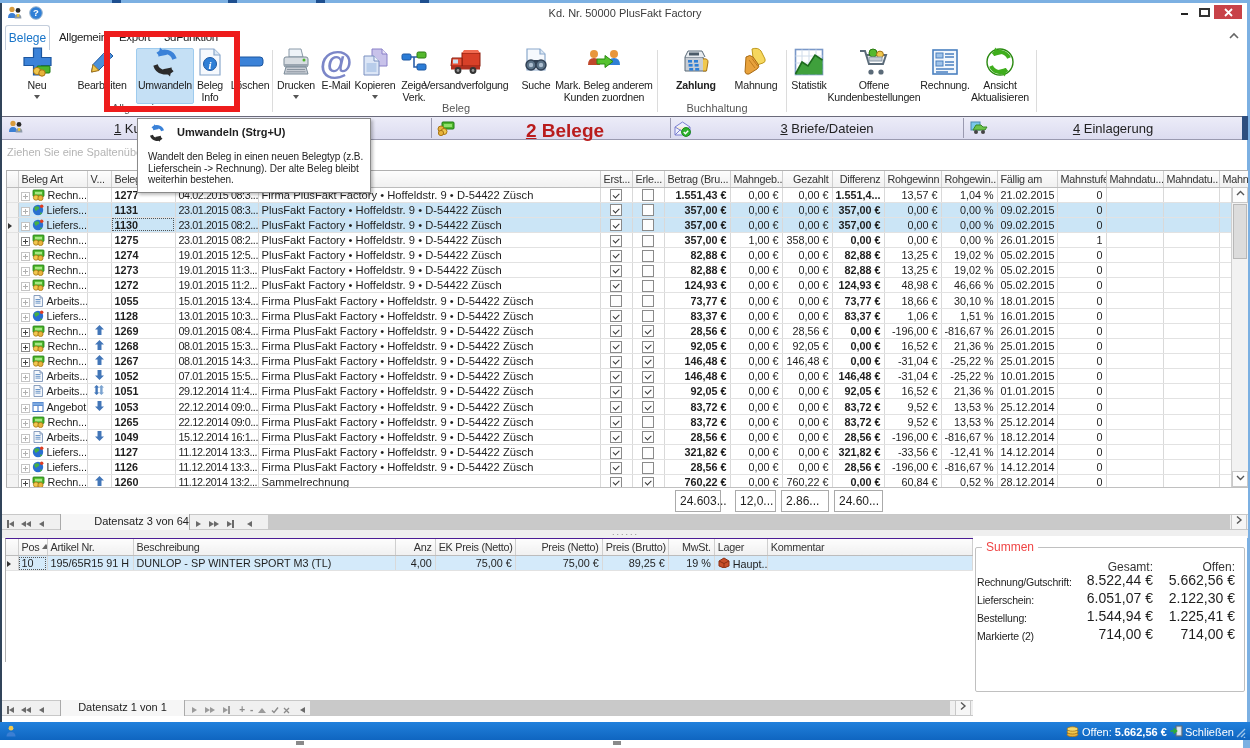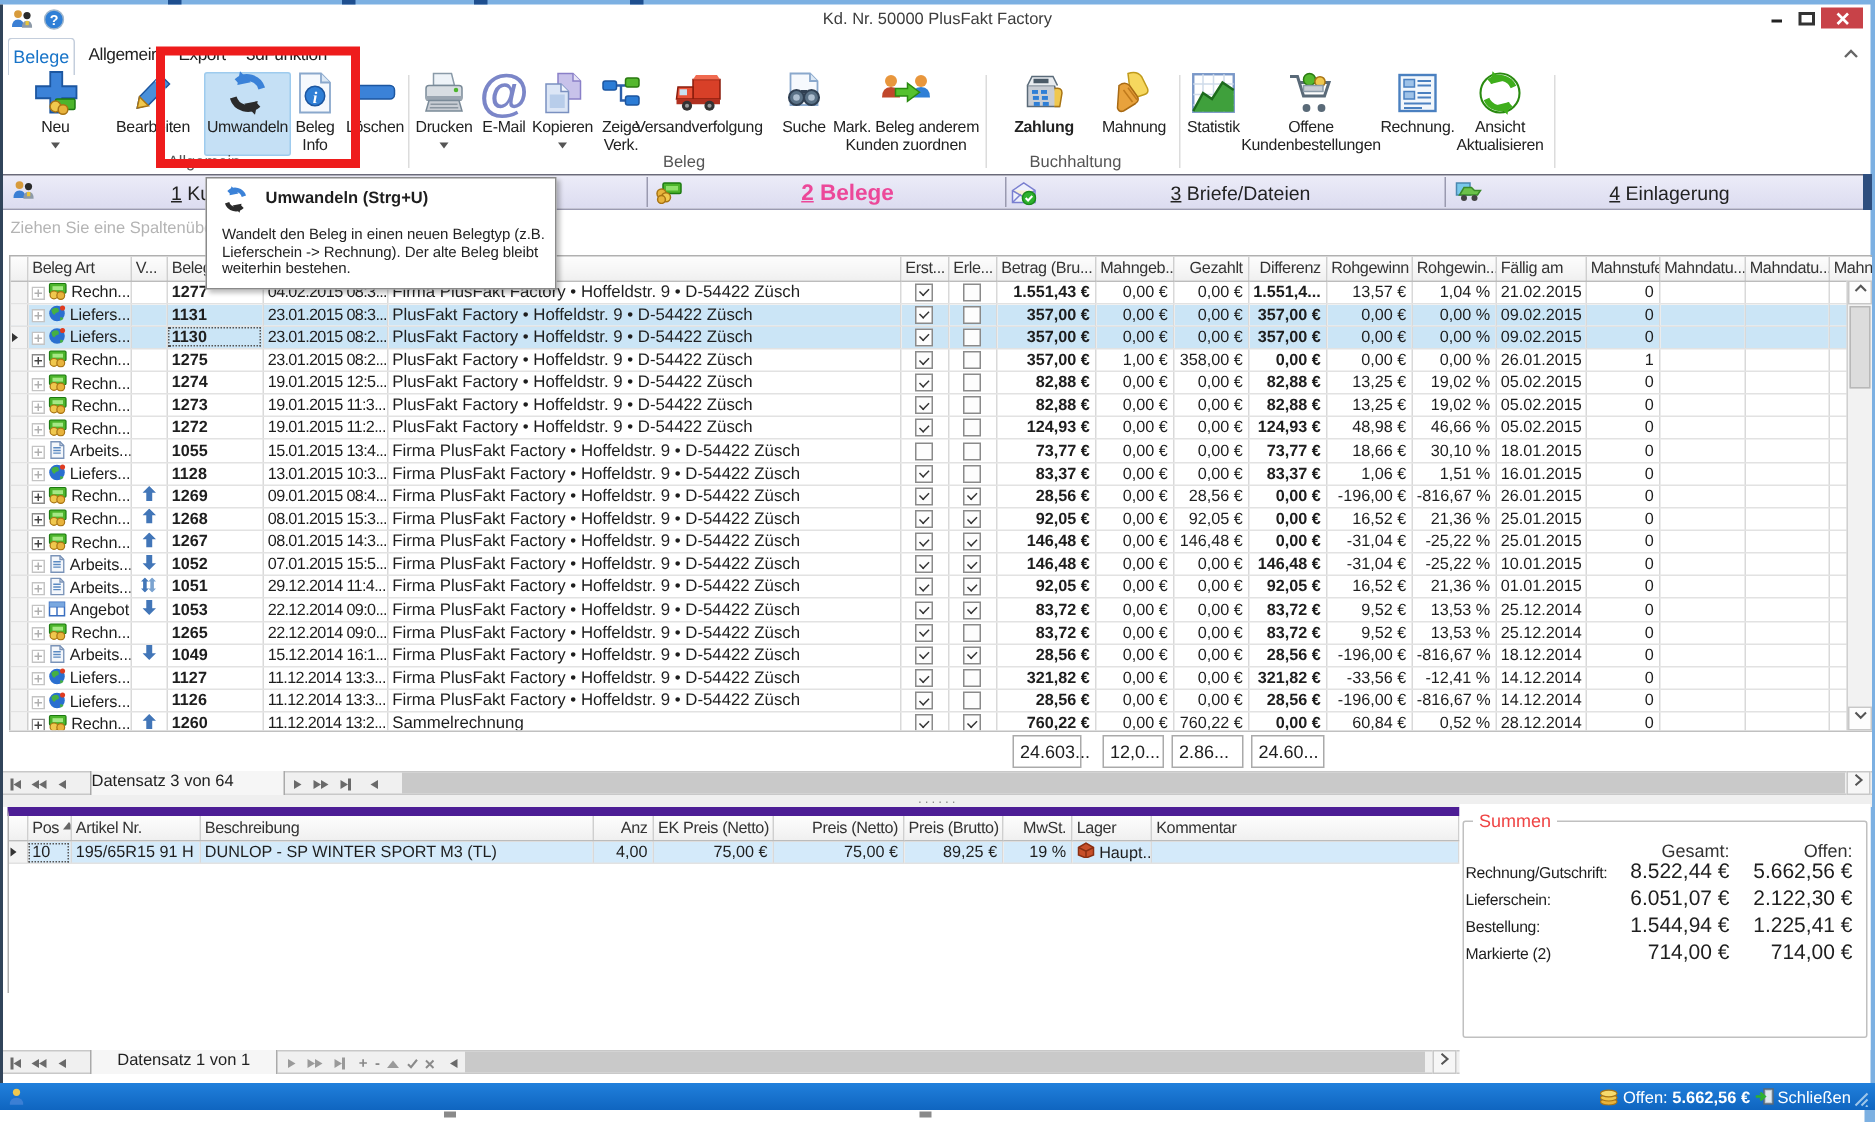--- a/index.html
+++ b/index.html
@@ -296,21 +296,21 @@
     </svg></div>
 <div class="abs" style="left:114px;top:121px;font-size:13px;color:#222"><u>1</u> Kunde</div>
 <div class="abs" style="left:431px;top:118px;width:1px;height:20px;background:#9a9ab0"></div>
 <div class="abs" style="left:437px;top:121px"><svg width="18" height="15" viewBox="0 0 18 15" style="">
       <rect x="5" y="1" width="12" height="7" rx="1" fill="#4db52c" stroke="#1c7a10"></rect>
       <rect x="7" y="3" width="8" height="3" fill="#8fe06b"></rect>
       <circle cx="4" cy="8" r="3" fill="#e8b33c" stroke="#a87414"></circle>
       <circle cx="7" cy="10.5" r="3" fill="#f0c84e" stroke="#a87414"></circle>
       <circle cx="4" cy="12" r="2.6" fill="#e8b33c" stroke="#a87414"></circle>
     </svg></div>
-<div class="abs" style="left:431px;top:120px;width:268px;text-align:center;font-size:15px;font-weight:bold;color:#ec4899"><u>2</u> Belege</div>
+<div class="abs" style="left:431px;top:120px;width:268px;text-align:center;font-size:19px;font-weight:bold;color:#b91c1c"><u>2</u> Belege</div>
 <div class="abs" style="left:670px;top:118px;width:1px;height:20px;background:#9a9ab0"></div>
 <div class="abs" style="left:674px;top:121px"><svg width="17" height="16" viewBox="0 0 17 16" style="">
       <path d="M1 6 L8.5 1 L16 6 L16 14 L1 14 Z" fill="#eef0fc" stroke="#7a7fd0"></path>
       <path d="M1 6 L8.5 10.5 L16 6" fill="#f7edd3" stroke="#7a7fd0"></path>
       <path d="M1 14 L6.5 8.5 M16 14 L10.5 8.5" stroke="#7a7fd0" fill="none"></path>
       <circle cx="12" cy="11" r="4.4" fill="#2eb12e" stroke="#1a8a1a"></circle>
       <path d="M9.8 11 l1.6 1.7 l2.8-3" stroke="#fff" stroke-width="1.4" fill="none"></path>
     </svg></div>
 <div class="abs" style="left:692px;top:121px;width:270px;text-align:center;font-size:13px;color:#222"><u>3</u> Briefe/Dateien</div>
 <div class="abs" style="left:963px;top:118px;width:1px;height:20px;background:#9a9ab0"></div>
@@ -981,36 +981,36 @@
 <div class="abs" style="left:735px;top:490px;width:41px;height:22px;border:1px solid #aaa;background:#fff;font-size:12px;padding:3px 0 0 4px">12,0...</div>
 <div class="abs" style="left:781px;top:490px;width:48px;height:22px;border:1px solid #aaa;background:#fff;font-size:12px;padding:3px 0 0 4px">2.86...</div>
 <div class="abs" style="left:834px;top:490px;width:49px;height:22px;border:1px solid #aaa;background:#fff;font-size:12px;padding:3px 0 0 4px">24.60...</div>
 
 <div class="abs" style="left:2px;top:514px;width:1246px;height:16px;background:#f0f0f0;border-top:1px solid #c8c8c8;border-bottom:1px solid #c8c8c8"></div>
 <div class="abs" style="left:7px;top:517px">
  <span style="display:inline-block;width:2px;height:8px;background:#6a6a6a;vertical-align:middle"></span><span class="navtri tL"></span><span style="display:inline-block;width:4px"></span>
  <span class="navtri tL"></span><span class="navtri tL"></span><span style="display:inline-block;width:5px"></span>
  <span class="navtri tL"></span>
 </div>
-<div class="abs navbar" style="left:60px;top:514px;width:130px;height:16px;font-size:11px;color:#222;text-align:left;line-height:15px">Datensatz 3 von 64</div>
+<div class="abs navbar" style="left:60px;top:514px;width:130px;height:16px;font-size:11px;color:#222;text-align:right;line-height:15px">Datensatz 3 von 64</div>
 <div class="abs" style="left:196px;top:517px">
  <span class="navtri tR"></span><span style="display:inline-block;width:5px"></span>
  <span class="navtri tR"></span><span class="navtri tR"></span><span style="display:inline-block;width:5px"></span>
  <span class="navtri tR"></span><span style="display:inline-block;width:2px;height:8px;background:#6a6a6a;vertical-align:middle"></span><span style="display:inline-block;width:10px"></span>
  <span class="navtri tL"></span>
 </div>
 <div class="abs" style="left:268px;top:515px;width:962px;height:14px;background:#c9c9c9"></div>
 <div class="abs" style="left:1231px;top:514px;width:16px;height:16px;background:#f6f6f6;border:1px solid #c8c8c8;text-align:center"><svg width="8" height="10">
       <path d="M2 1.5 L6 5 L2 8.5" stroke="#555" stroke-width="1.4" fill="none"></path>
     </svg></div>
 
 <div class="abs" style="left:2px;top:530px;width:1246px;height:8px;background:#efefef"></div>
 <div class="abs" style="left:612px;top:531px;width:26px;height:4px;color:#8a8a8a;font-size:9px;line-height:3px;letter-spacing:2px">......</div>
 
-<div class="abs" style="left:5px;top:538px;width:968px;height:124px;background:#fff;border-left:1px solid #b0b0b0;border-top:6px solid #4c1d95">
+<div class="abs" style="left:5px;top:538px;width:968px;height:124px;background:#fff;border-left:1px solid #b0b0b0;border-top:1px solid #4c1d95">
 <table class="grid bgrid">
       <colgroup>
         <col style="width:12px">
         <col style="width:29px">
         <col style="width:86px">
         <col style="width:262px">
         <col style="width:40px">
         <col style="width:80px">
         <col style="width:87px">
         <col style="width:66px">

